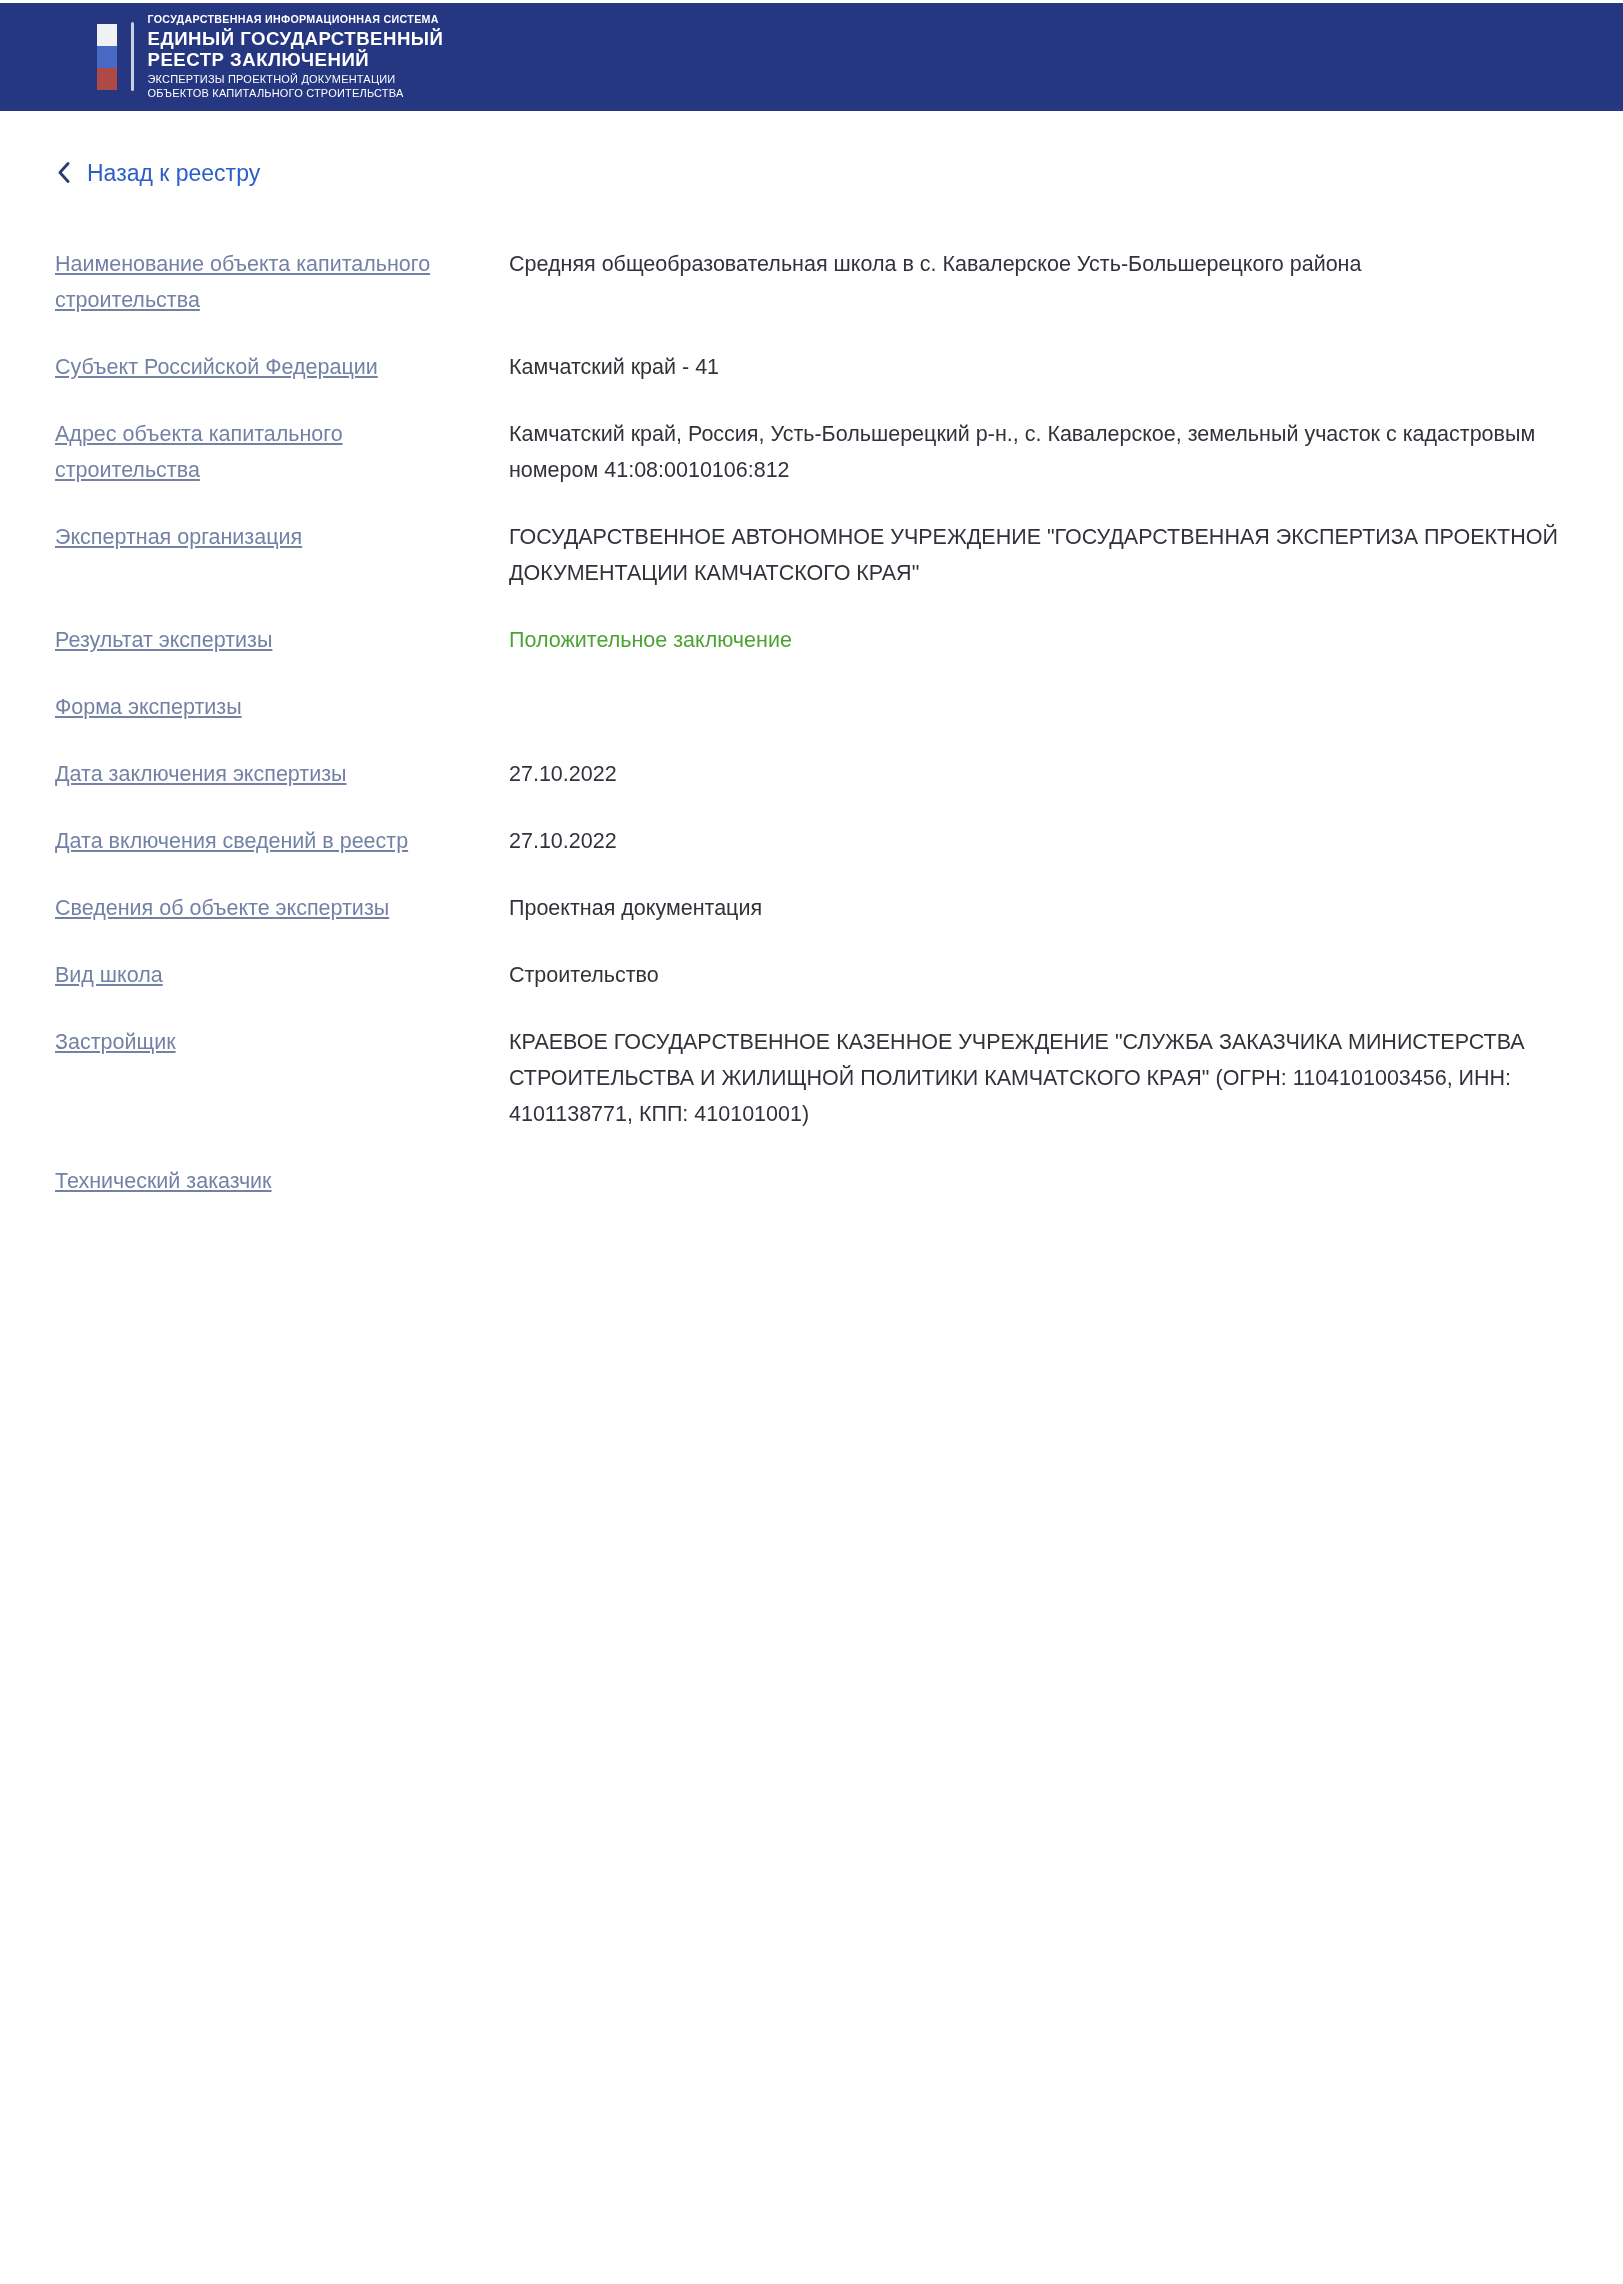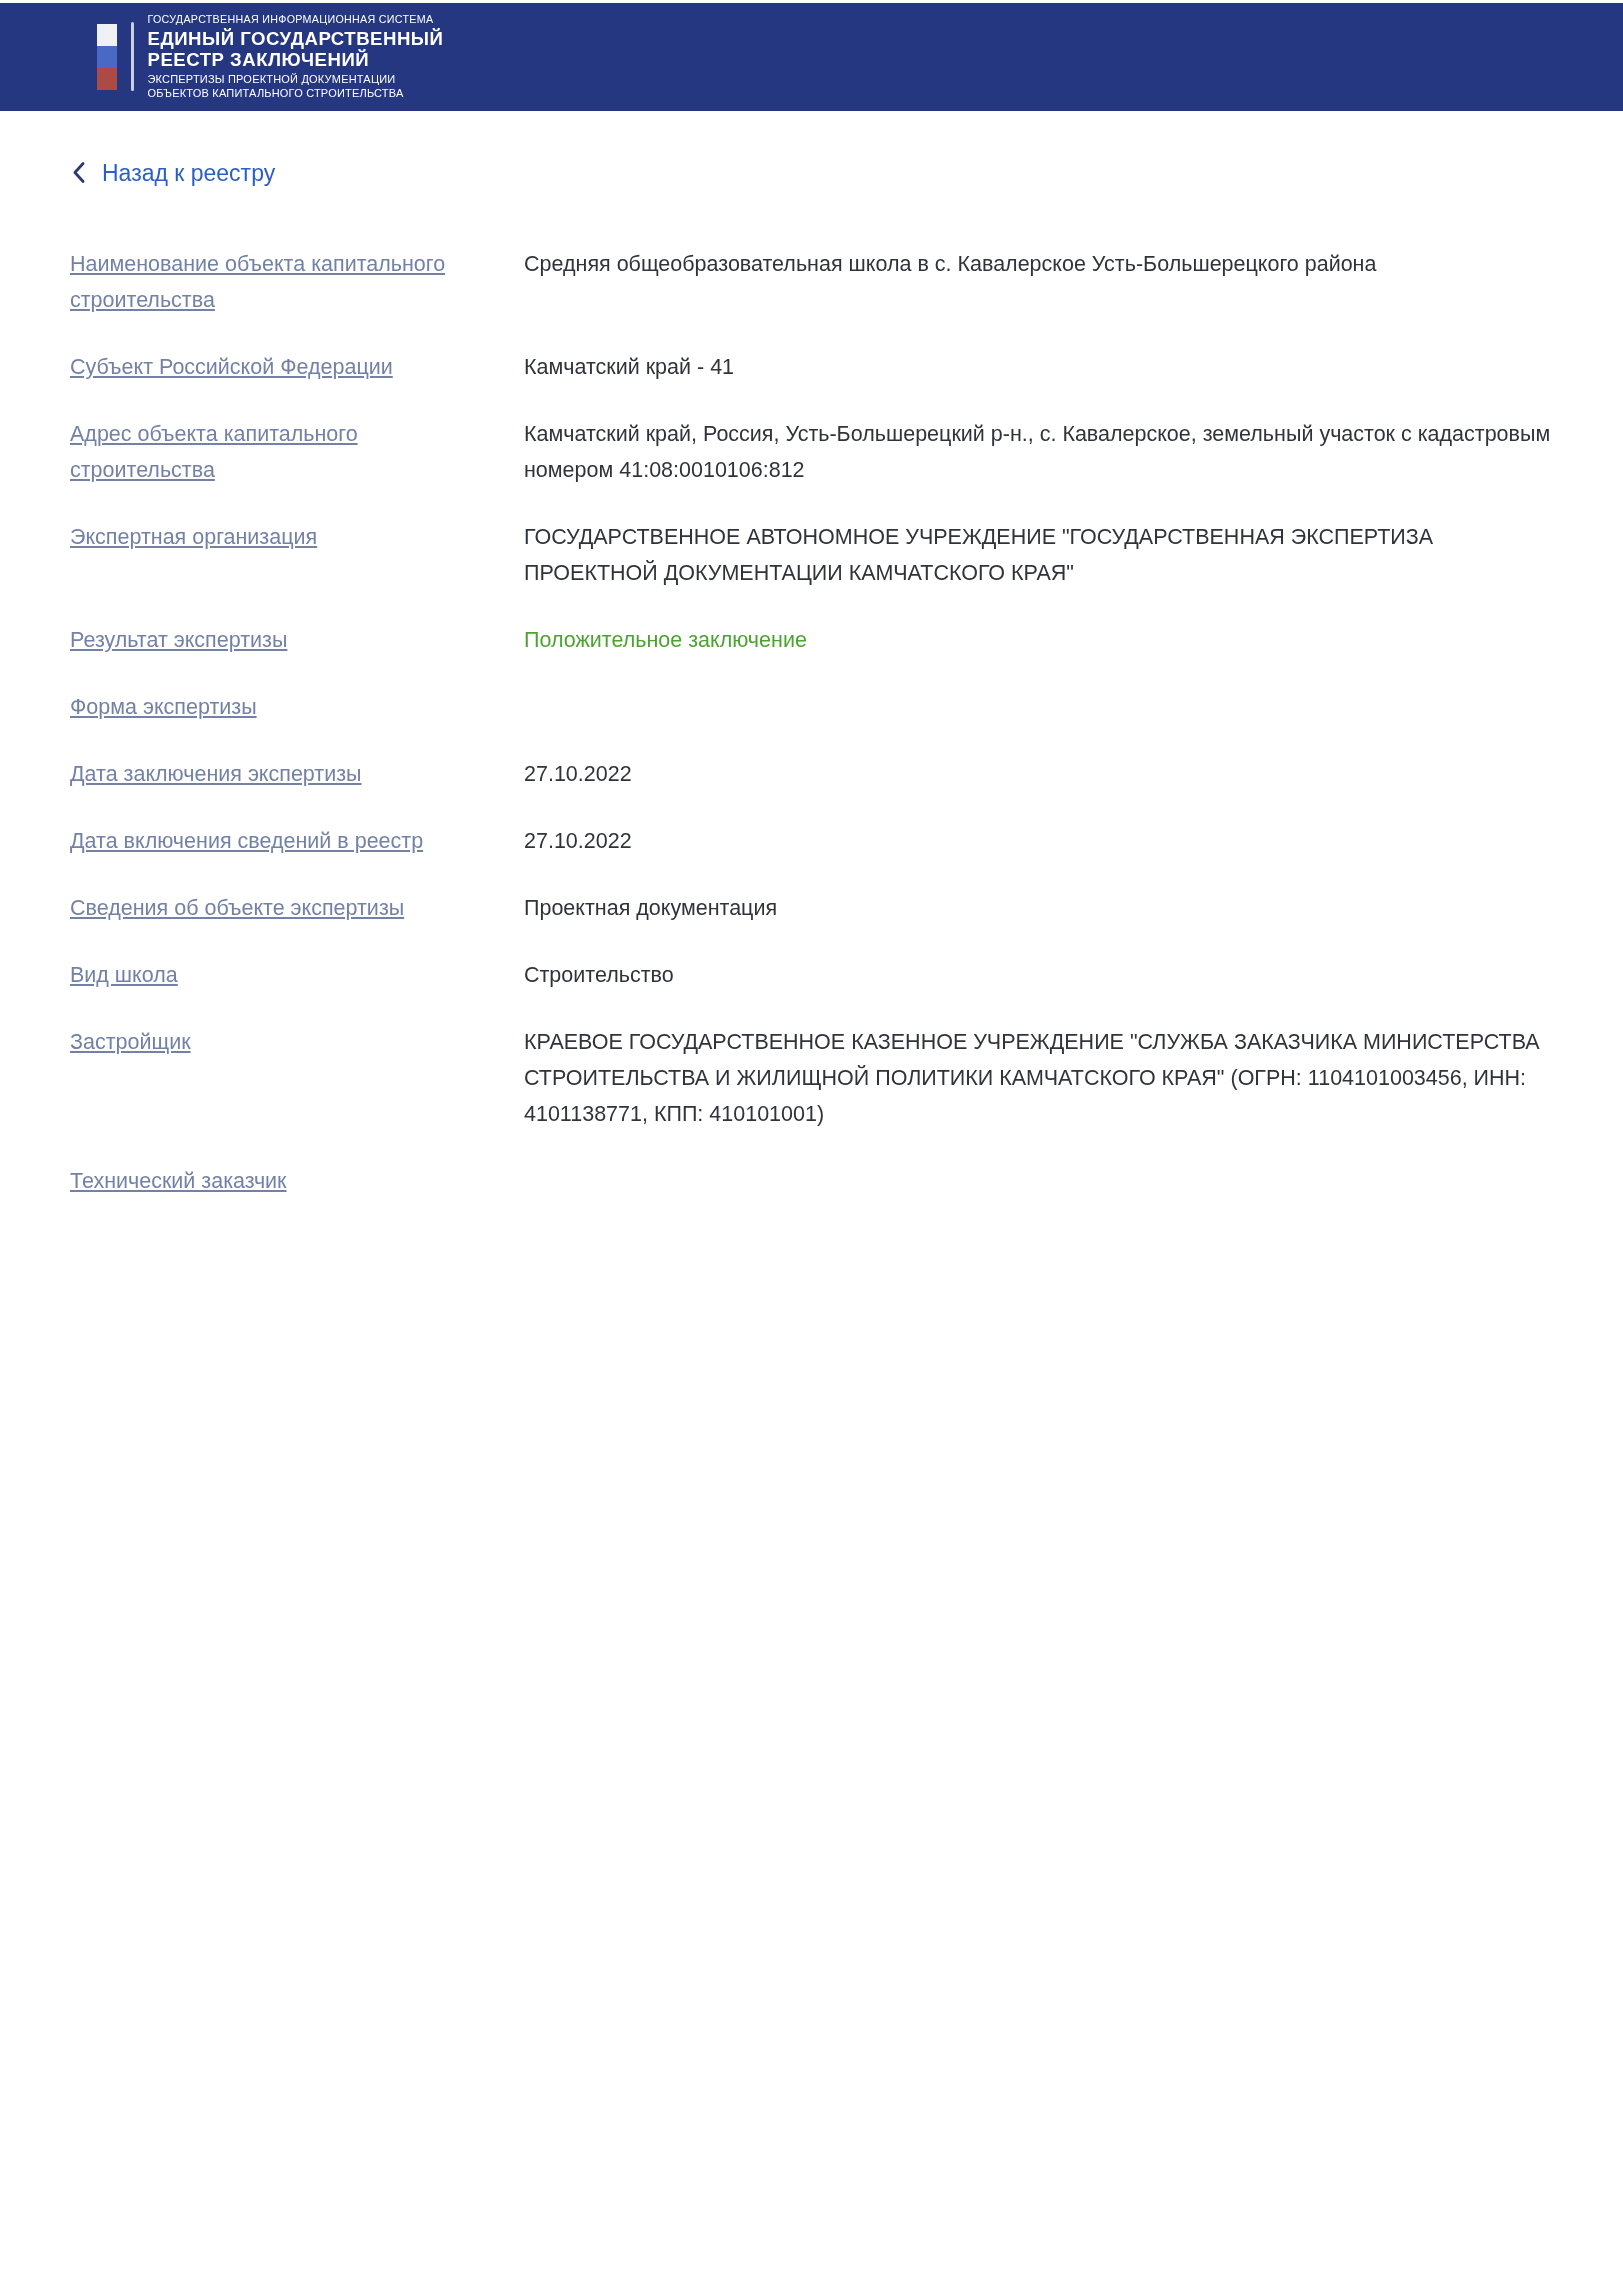--- a/index.html
+++ b/index.html
@@ -27,28 +27,28 @@
   .stripe-white { background: #f0f1f4; }
   .stripe-blue  { background: #4a69c4; }
   .stripe-red   { background: #ad4a45; }
   .brand-sep {
     width: 3.3px; height: 69px;
     background: #c9cfe2;
     margin: 0 13.2px 0 14px;
     border-radius: 1.7px;
   }
   .brand-text { color: #ffffff; }
-  .brand-sys  { font-size: 10.7px;   font-weight: 400; letter-spacing: 0.3px; line-height: 12.4px; }
+  .brand-sys  { font-size: 10.7px;   font-weight: 700; letter-spacing: 0.3px; line-height: 12.4px; }
   .brand-big  { font-size: 18.6px; font-weight: 700; letter-spacing: 0.5px; line-height: 21.5px; }
   .brand-sub  { font-size: 11px; font-weight: 400; letter-spacing: 0.2px; line-height: 13.6px; }
   .brand-big.first { margin-top: 2.5px; }
   .brand-sub.first { margin-top: 2.5px; }
 
   
-  .main { padding: 0 58px 66px 70px; }
+  .main { padding: 0 58px 66px 55px; }
 
   .back-link {
     display: inline-flex;
     align-items: center;
     margin-top: 48px;
     text-decoration: none;
     color: #2b5ec9;
     font-size: 23px;
     line-height: 28px;
     cursor: pointer;

